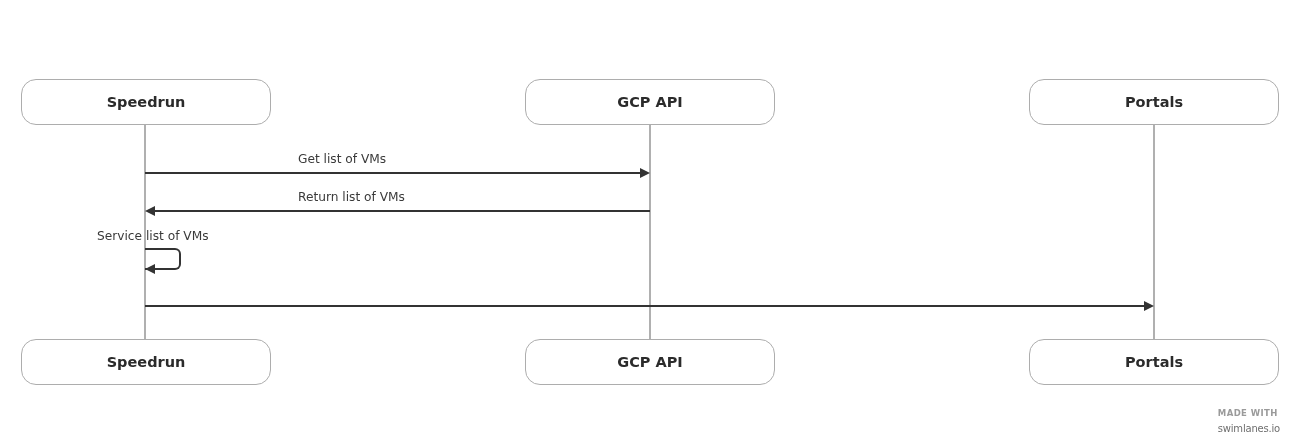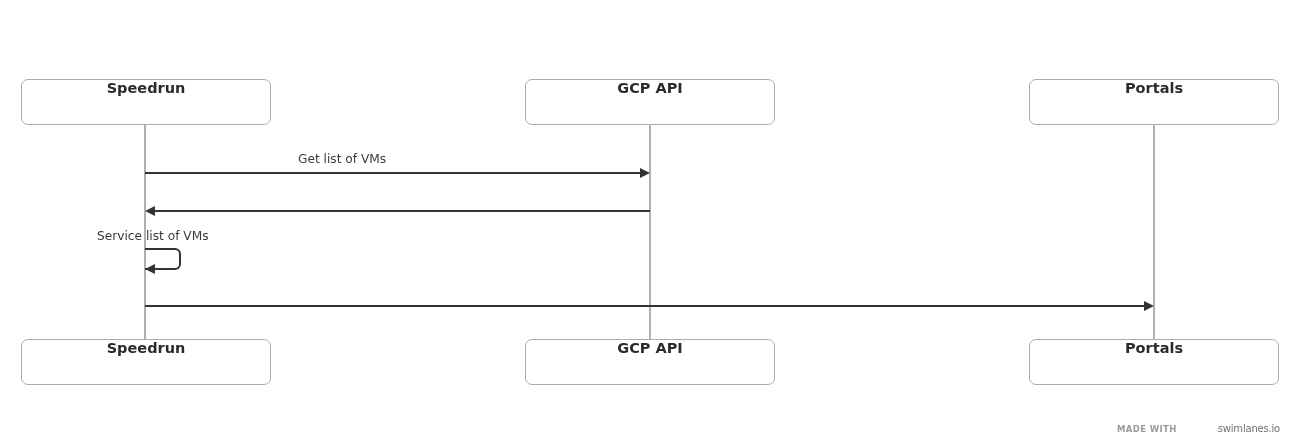--- a/index.html
+++ b/index.html
@@ -28,23 +28,24 @@
     font-size: 21px;
     font-weight: bold;
     color: #1a1a1a;
     letter-spacing: 0.1px;
   }
   .participant-box {
     position: absolute;
     height: 46px;
     box-sizing: border-box;
     border: 1.4px solid #adadad;
-    border-radius: 7px;
+    border-radius: 15px;
     background: #ffffff;
     display: flex;
+    align-items: center;
     justify-content: center;
     font-size: 14.5px;
     font-weight: bold;
     color: #2b2b2b;
   }
   .lifeline {
     position: absolute;
     width: 2px;
     background: #b0b0b0;
   }
@@ -84,20 +85,21 @@
     border-top-right-radius: 6px;
     border-bottom-right-radius: 6px;
   }
   .footer {
     position: absolute;
     right: 20px;
     bottom: 12px;
     display: flex;
     align-items: baseline;
     gap: 5px;
+    flex-direction: column;
   }
   .footer-made {
     font-size: 8.5px;
     font-weight: bold;
     color: #9a9a9a;
     letter-spacing: 0.4px;
   }
   .footer-brand {
     font-size: 10px;
     color: #6e6e6e;
@@ -122,20 +124,21 @@
     <span>GCP API</span>
   </div>
   <div class="participant-box" style="left:1029px; top:79px; width:250px;">
     <span>Portals</span>
   </div>
 
   <div class="msg-label" style="left:298px; top:152px; width:200px;">Get list of VMs</div>
   <div class="msg-line" style="left:145px; top:172px; width:495px;"></div>
   <div class="arrow-right" style="left:640px; top:167.5px;"></div>
 
+  <div class="msg-label" style="left:298px; top:190px; width:200px;">Return list of VMs</div>
   <div class="msg-line" style="left:155px; top:210px; width:495px;"></div>
   <div class="arrow-left" style="left:145px; top:205.5px;"></div>
 
   <div class="msg-label" style="left:97px; top:229px; width:160px; text-align:left;">Service list of VMs</div>
   <div class="self-loop" style="left:145px; top:248px; width:36px; height:22px;"></div>
   <div class="arrow-left" style="left:145px; top:263.5px;"></div>
 
   <div class="msg-line" style="left:145px; top:305px; width:999px;"></div>
   <div class="arrow-right" style="left:1144px; top:300.5px;"></div>
 

